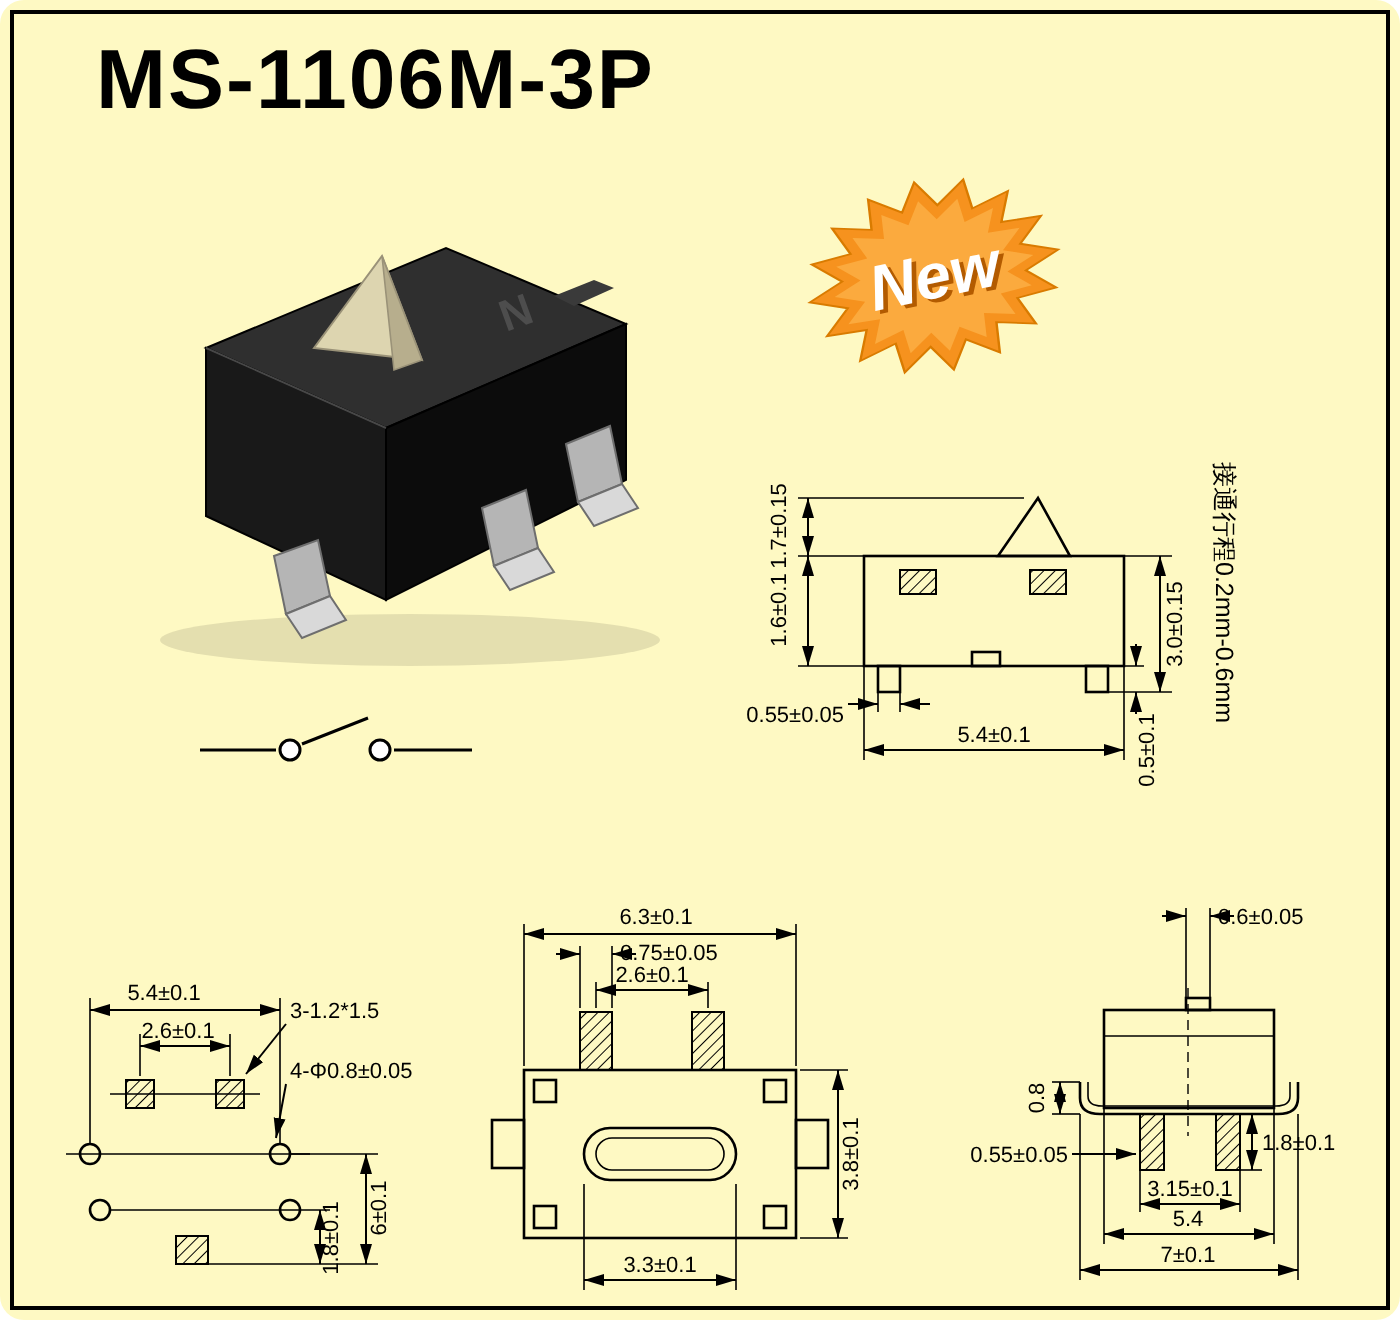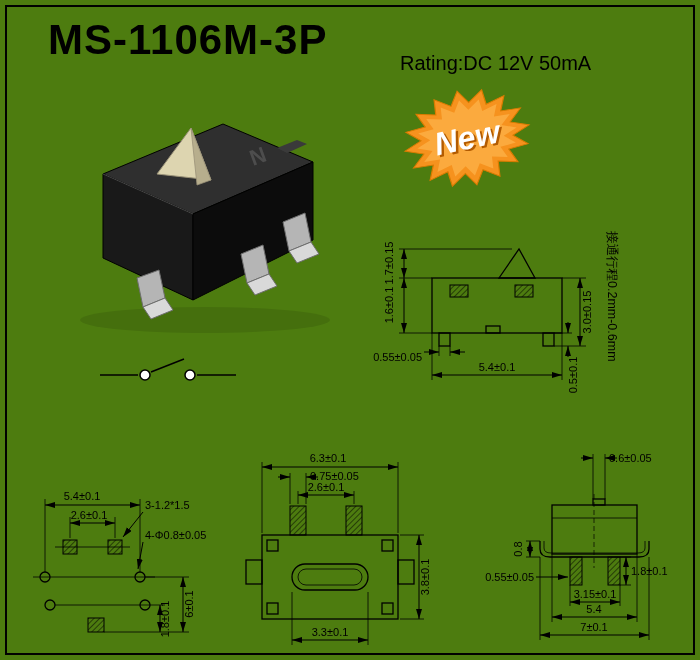--- a/index.html
+++ b/index.html
@@ -1,21 +1,21 @@
 <!DOCTYPE html>
 <html><head>
 <meta charset="utf-8">
 <style>
   * { margin:0; padding:0; box-sizing:border-box; }
   html,body { background:#ffffff; }
   body {
     width:700px; height:660px; position:relative; overflow:hidden;
     font-family:"Liberation Sans", sans-serif; color:#000;
   }
-  .page { position:absolute; inset:0; background:#4d7c0f; }
+  .page { position:absolute; inset:0; background:#fef9c3;border-radius:12px; }
   .frame { position:absolute; inset:5px; border:2px solid #000; pointer-events:none; }
   .title {
     position:absolute; left:48px; top:16px;
     font-size:42px; font-weight:800; letter-spacing:1px; color:#000;
     white-space:nowrap;
   }
   .rating {
     position:absolute; left:400px; top:52px;
     font-size:20px; color:#000; white-space:nowrap;
   }
@@ -33,21 +33,20 @@
   .xl { stroke:#000; stroke-width:0.8; fill:none; }
   .ol { stroke:#000; stroke-width:1.3; fill:none; }
 </style>
 </head>
 <body>
 
 <div class="page">
   <div class="frame"></div>
 
   <h1 class="title">MS-1106M-3P</h1>
-  <div class="rating">Rating:DC 12V 50mA</div>
 
   <svg class="badge" width="134" height="116" viewBox="0 0 134 116">
     <g transform="translate(67,58) rotate(-12)">
       <g transform="scale(1.22,0.92)">
         <polygon stroke="#d97b00" stroke-width="1" points="52,0 37.3,7.4 48,19.9 31.6,21.1 36.8,36.8 21.1,31.6 19.9,48 7.4,37.3 0,52 -7.4,37.3 -19.9,48 -21.1,31.6 -36.8,36.8 -31.6,21.1 -48,19.9 -37.3,7.4 -52,0 -37.3,-7.4 -48,-19.9 -31.6,-21.1 -36.8,-36.8 -21.1,-31.6 -19.9,-48 -7.4,-37.3 0,-52 7.4,-37.3 19.9,-48 21.1,-31.6 36.8,-36.8 31.6,-21.1 48,-19.9 37.3,-7.4" fill="#f6921e"></polygon>
         <polygon transform="scale(0.8)" points="52,0 37.3,7.4 48,19.9 31.6,21.1 36.8,36.8 21.1,31.6 19.9,48 7.4,37.3 0,52 -7.4,37.3 -19.9,48 -21.1,31.6 -36.8,36.8 -31.6,21.1 -48,19.9 -37.3,7.4 -52,0 -37.3,-7.4 -48,-19.9 -31.6,-21.1 -36.8,-36.8 -21.1,-31.6 -19.9,-48 -7.4,-37.3 0,-52 7.4,-37.3 19.9,-48 21.1,-31.6 36.8,-36.8 31.6,-21.1 48,-19.9 37.3,-7.4" fill="#fbaa3e"></polygon>
       </g>
       <text x="2" y="13" text-anchor="middle" font-size="32" font-weight="bold" font-style="italic" fill="#b35b00">New</text>
       <text x="0" y="11" text-anchor="middle" font-size="32" font-weight="bold" font-style="italic" fill="#ffffff">New</text>
     </g>

